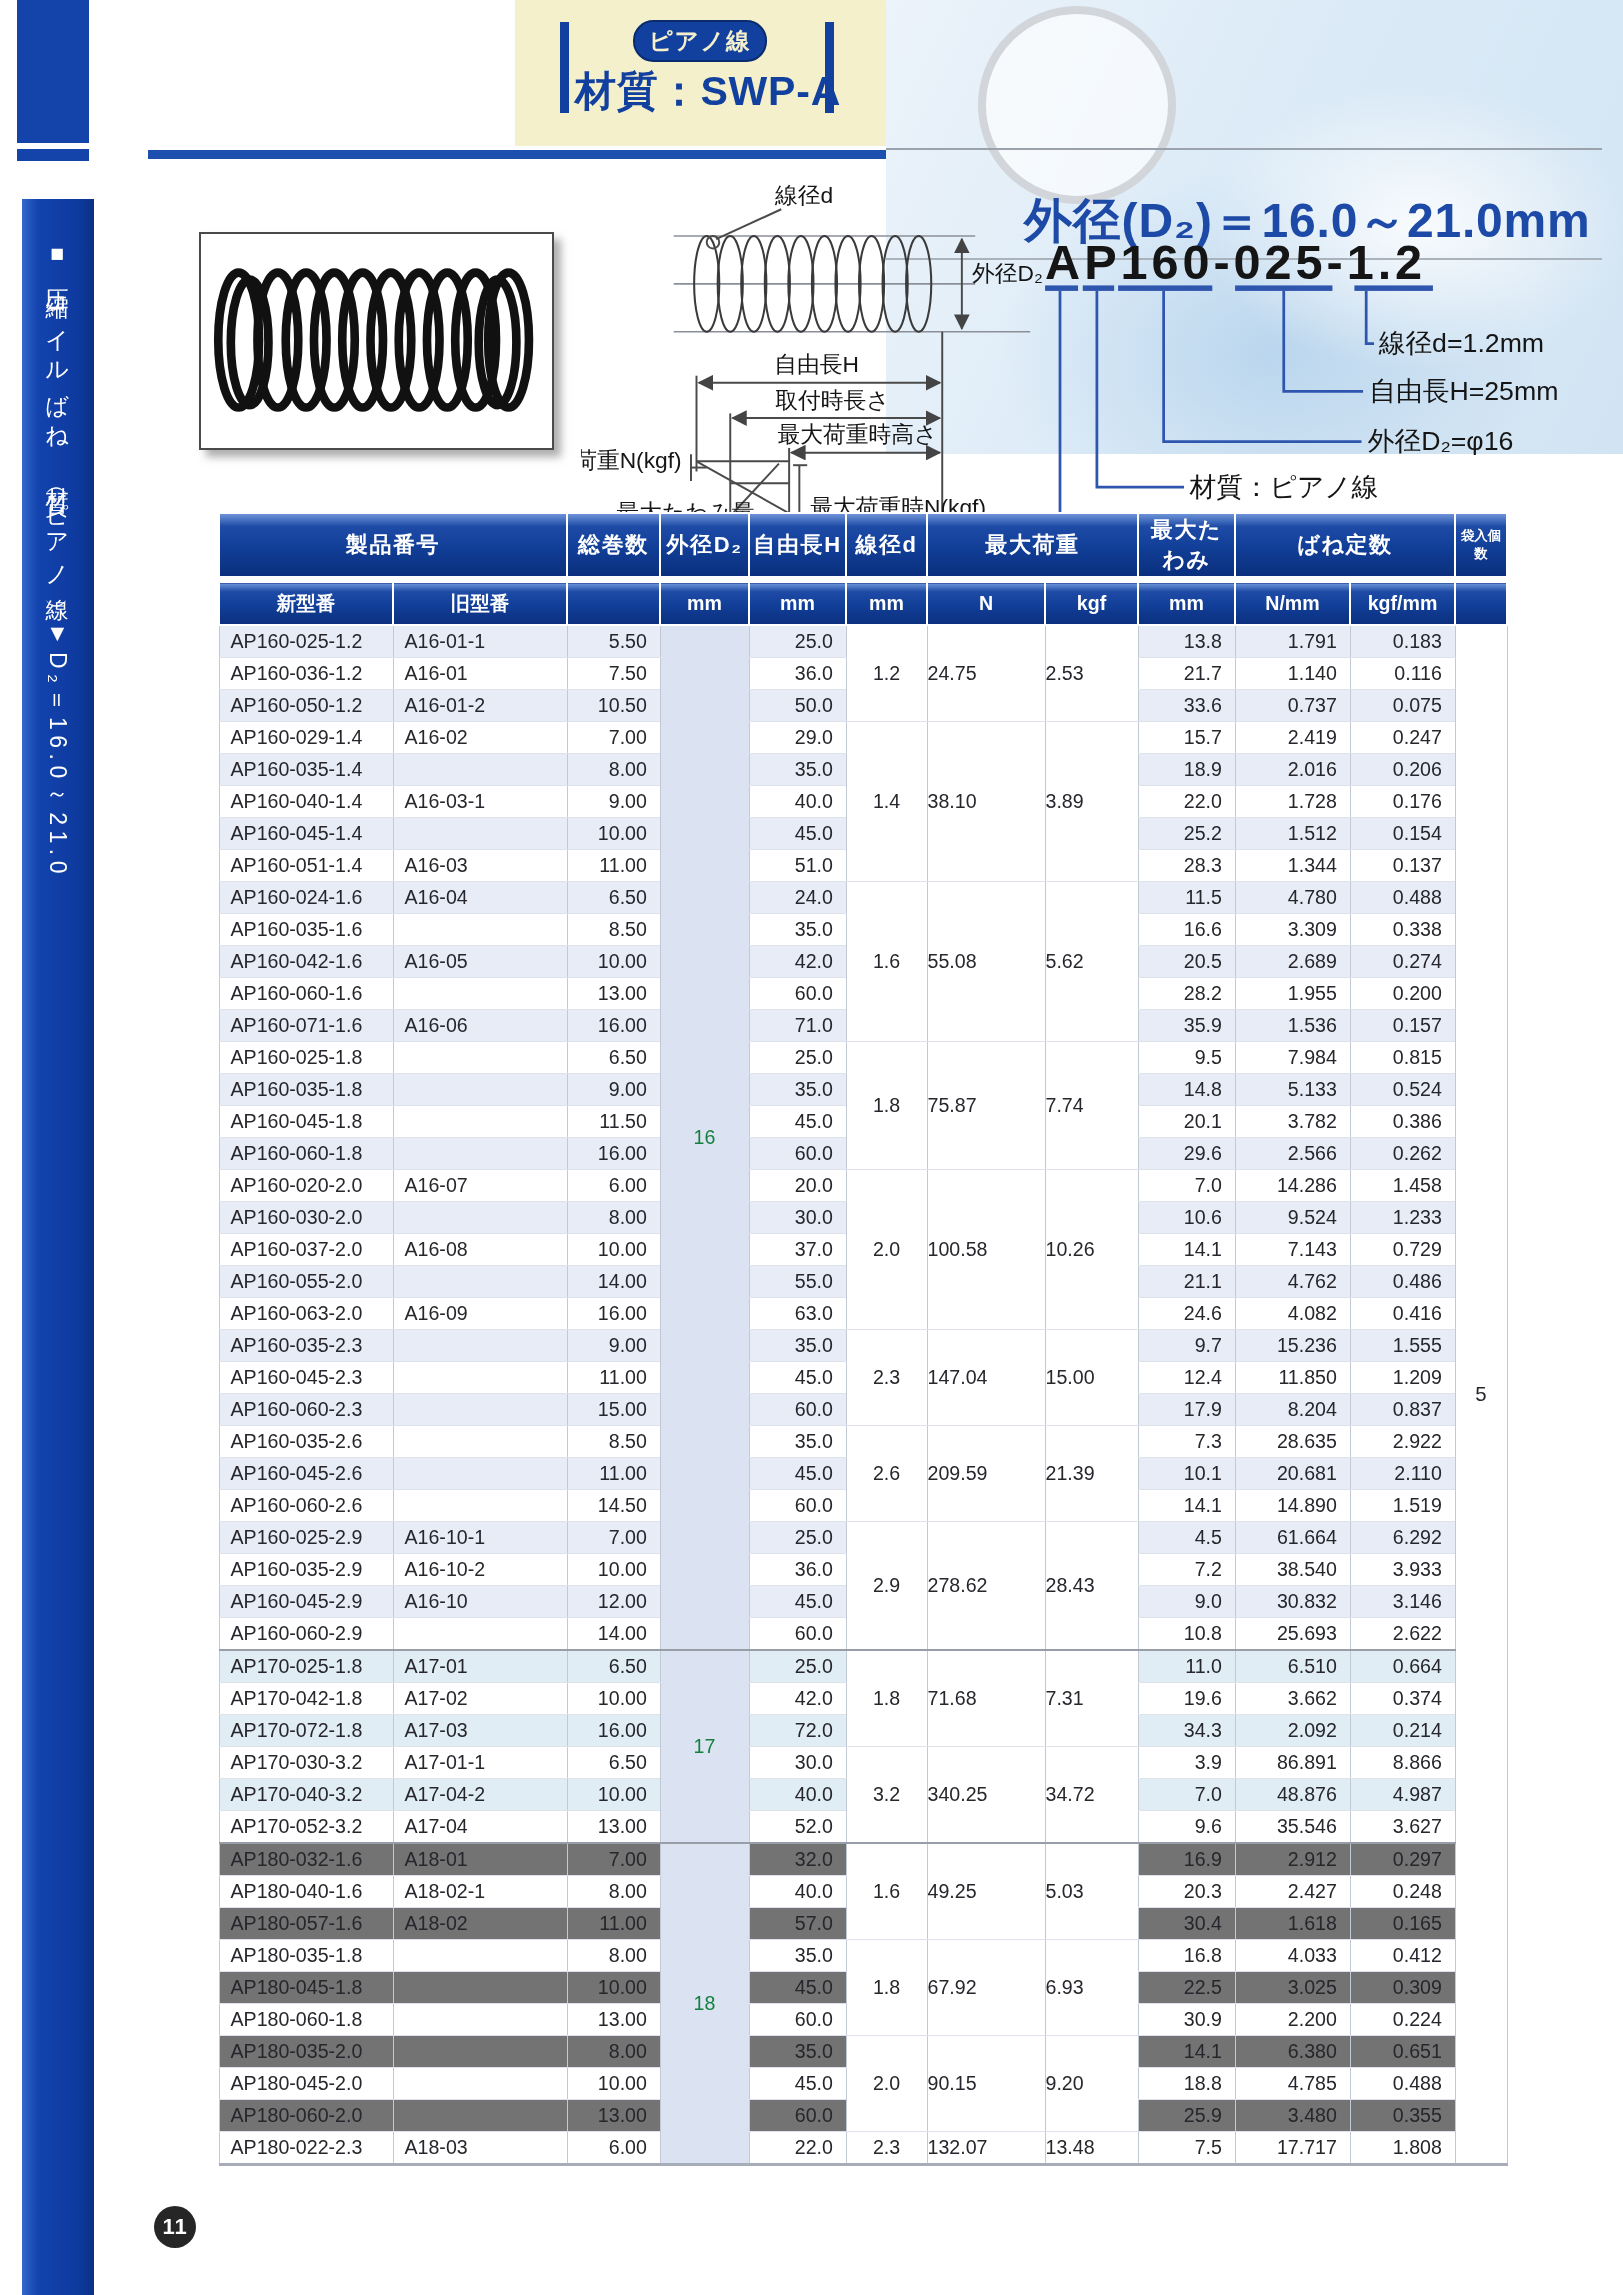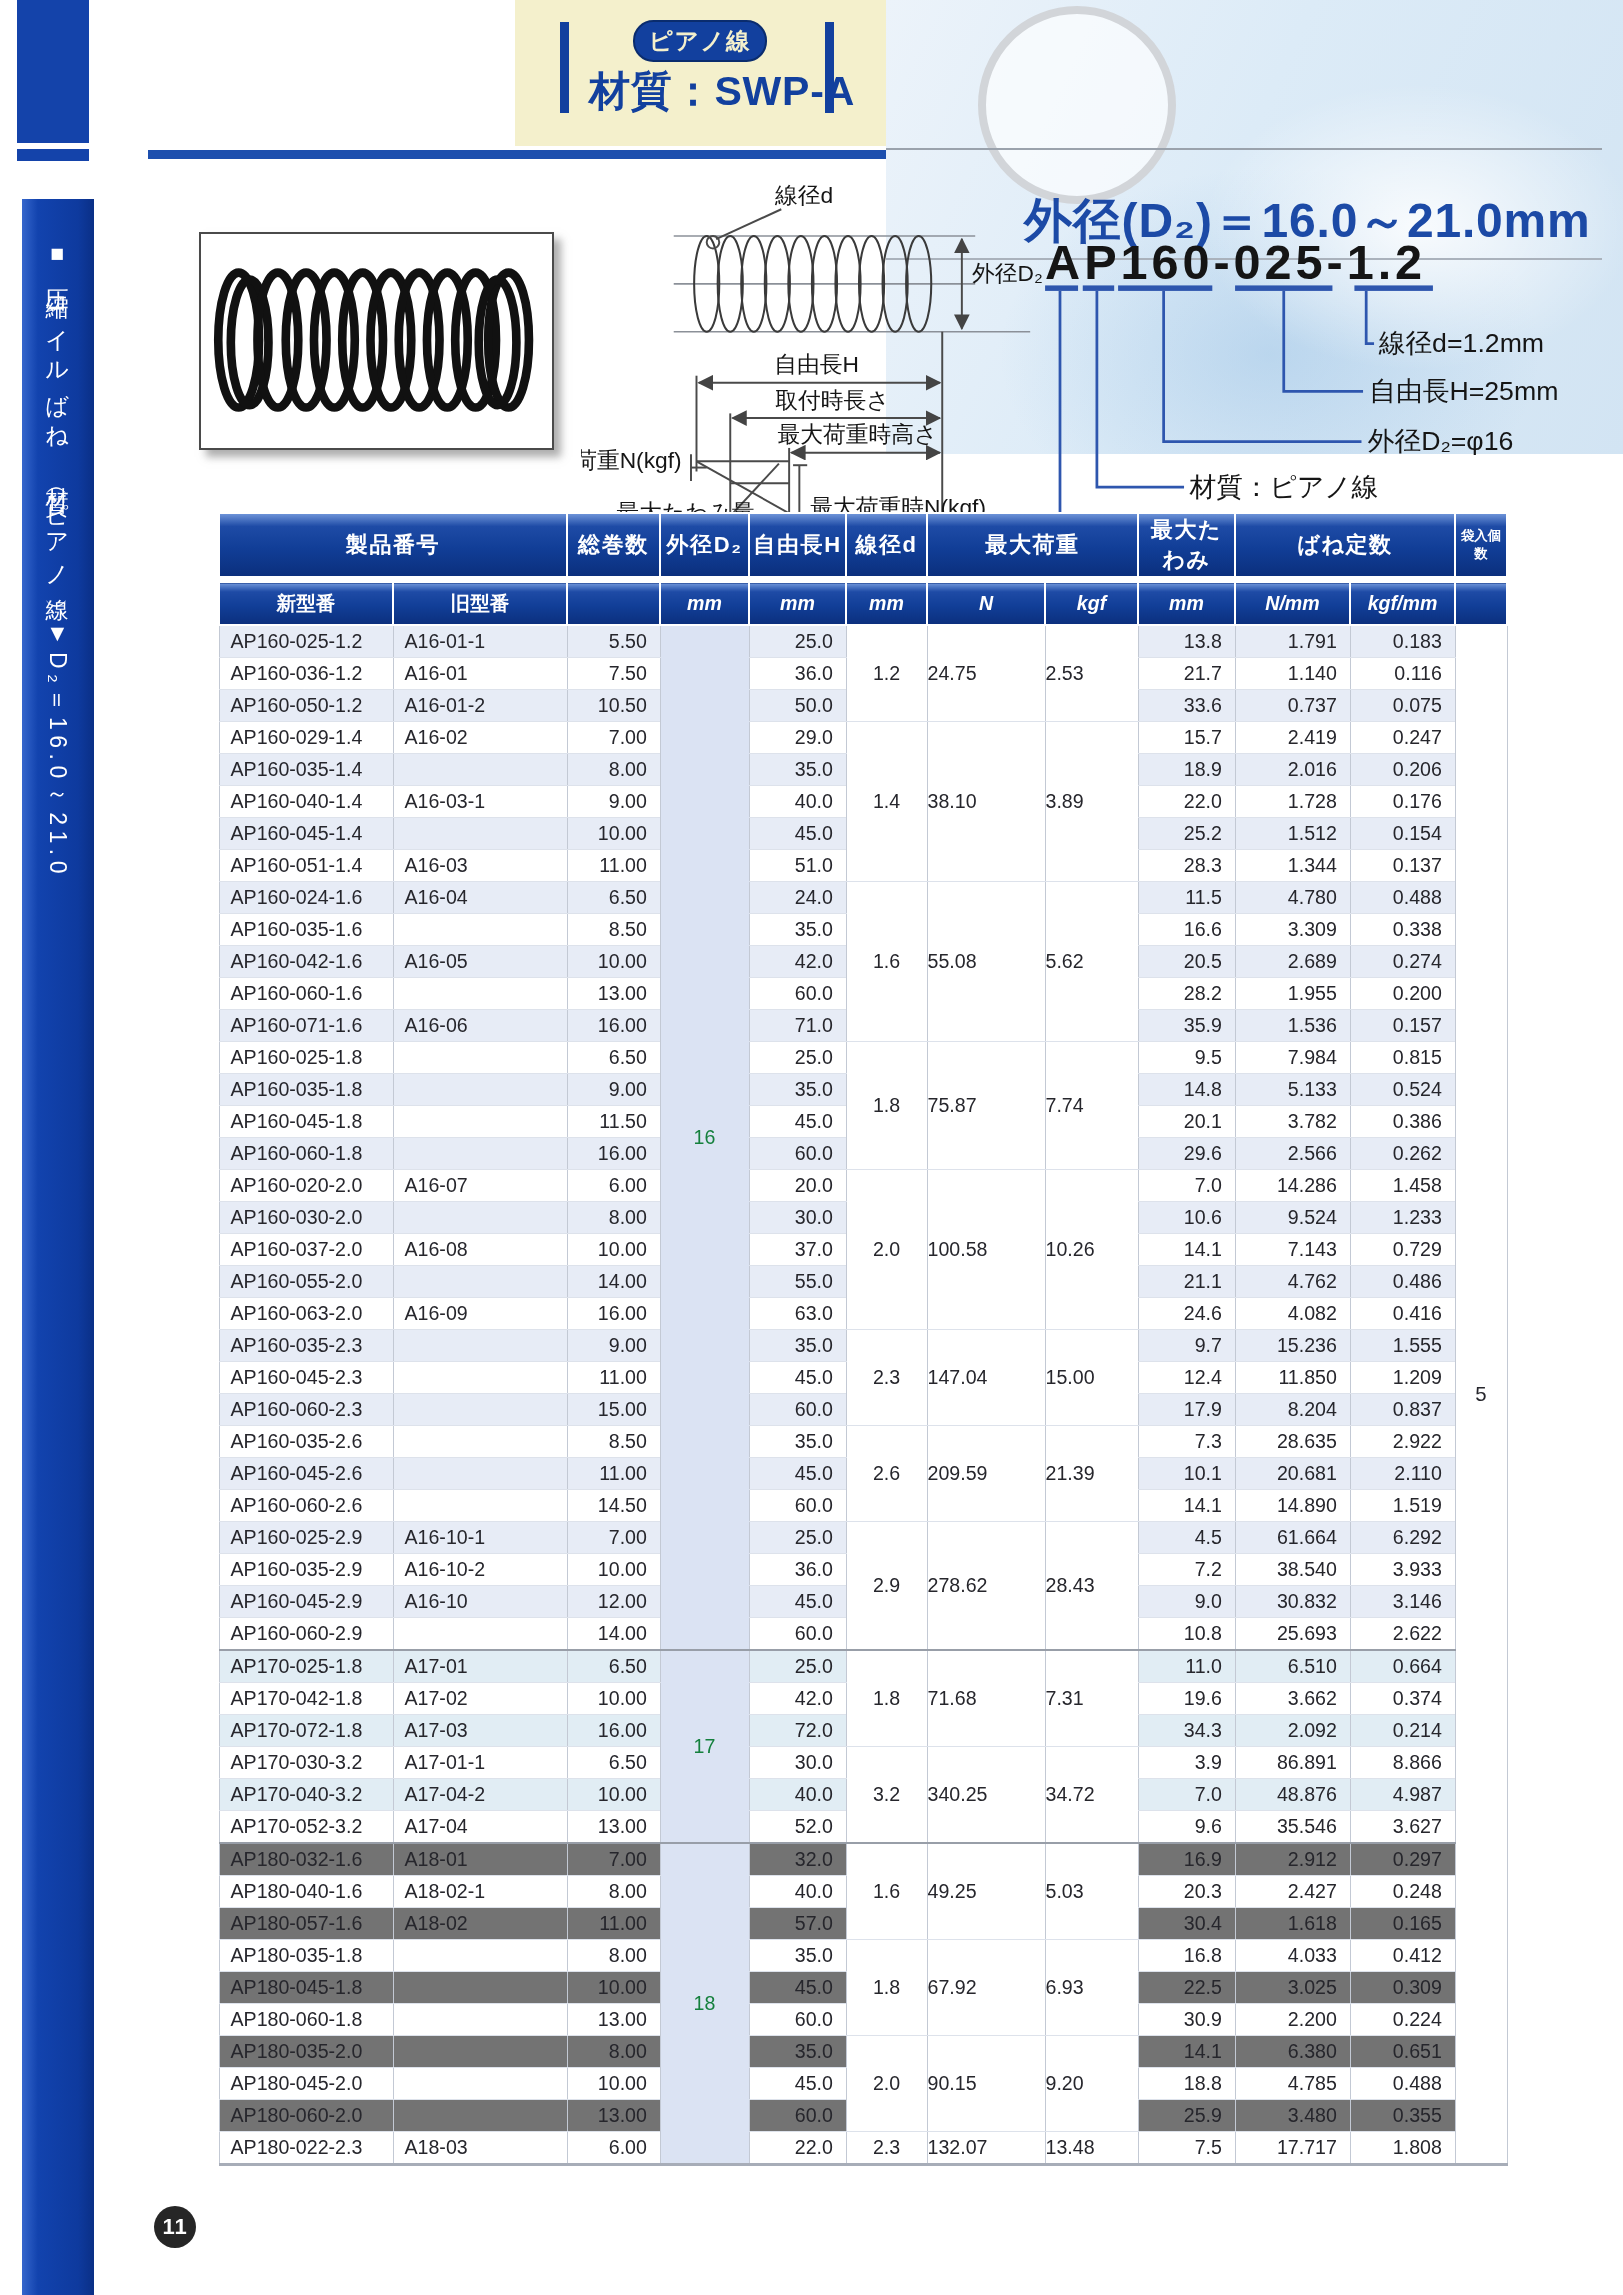--- a/index.html
+++ b/index.html
@@ -21,21 +21,21 @@
     box-shadow:4.7px 4.7px 6.3px rgba(110,115,130,.55);}
   .series-label{position:absolute;left:74px;top:14px;color:#fff;font-size:21px;letter-spacing:2.4px;}
   .page-title{position:absolute;left:68px;top:46px;color:#fff;font-size:44px;font-weight:bold;
     letter-spacing:1.6px;text-shadow:2.4px 2.4px 1.6px rgba(0,0,30,.55);}
   .cream-panel{position:absolute;left:515px;top:0;width:372px;height:146px;background:#f4f0cc;}
   .mat-bar{position:absolute;top:22px;width:9.4px;height:91px;background:#12409e;}
   .mat-bar.left{left:45px;} .mat-bar.right{left:310px;}
   .piano-badge{position:absolute;left:118px;top:20.4px;width:130px;height:38px;background:#12409e;
     border:2.4px solid #0a2c6e;border-radius:20.4px;color:#f4f0cc;font-size:23.6px;font-weight:bold;
     display:flex;align-items:center;justify-content:center;letter-spacing:1.6px;}
-  .material-label{position:absolute;left:74px;top:64px;color:#12409e;font-size:41px;font-weight:bold;letter-spacing:0.8px;}
+  .material-label{position:absolute;left:60px;top:64px;color:#12409e;font-size:41px;font-weight:bold;letter-spacing:0.8px;}
   .blue-rule{position:absolute;left:148px;top:150px;width:738px;height:9.4px;background:#1d4fae;}
 
   
   .photo-area{position:absolute;left:886px;top:0;width:738px;height:454px;
     background:
       radial-gradient(ellipse 330px 220px at 72% 50%,rgba(255,255,255,.85),rgba(255,255,255,0) 65%),
       radial-gradient(ellipse 409px 283px at 52% 78%,rgba(140,185,225,.40),rgba(140,185,225,0) 66%),
       linear-gradient(115deg,#ecf3fa 0%,#dcebf7 45%,#d2e4f3 100%);}
   .ring{position:absolute;left:92px;top:6.3px;width:182px;height:182px;border-radius:50%;
     border:8.6px solid #d2d5d9;background:rgba(255,255,255,.65);}
@@ -62,21 +62,21 @@
 
   
   .main-table{position:absolute;left:218px;top:512px;}
   table{border-collapse:collapse;table-layout:fixed;background:#fff;
     border:1.6px solid #b9bfc9;border-bottom:3.1px solid #a7adb8;}
   th{background:linear-gradient(180deg,#6d93d8 0%,#1e4ba6 20%,#113e97 55%,#0b2f7d 100%);
     color:#fff;font-weight:bold;border:2.4px solid #fff;overflow:hidden;}
   tr.h1 th{height:50px;font-size:22px;border-bottom:7px solid #fff;letter-spacing:1.6px;}
   tr.h2 th{height:39px;font-size:19.6px;}
   tr.h1 th.small{font-size:13.4px;letter-spacing:0;padding:0 1.6px;}
-  .unit{font-style:italic;font-weight:bold;font-size:19.6px;}
+  .unit{font-weight:bold;font-size:19.6px;}
   td{height:31px;padding:0;border-left:1.6px solid #c3c9d4;border-bottom:0.8px solid #dde2eb;
     font-size:19.6px;color:#26262c;background:#fff;white-space:nowrap;overflow:hidden;}
   td:last-child{border-right:1.6px solid #c3c9d4;}
   .c-code{text-align:left;padding-left:11px;}
   .c-num{text-align:right;padding-right:12.6px;}
   tr.tint.s0 td{background:#e7ecf6;}
   tr.tint.s1 td{background:#e1edf4;}
   tr.tint.s2 td{background:#737373;}
   td.c-od{background:#dbe3f3 !important;text-align:center;color:#15803d;}
   td.c-merge{background:#fff !important;text-align:left;padding-right:15.7px;}

